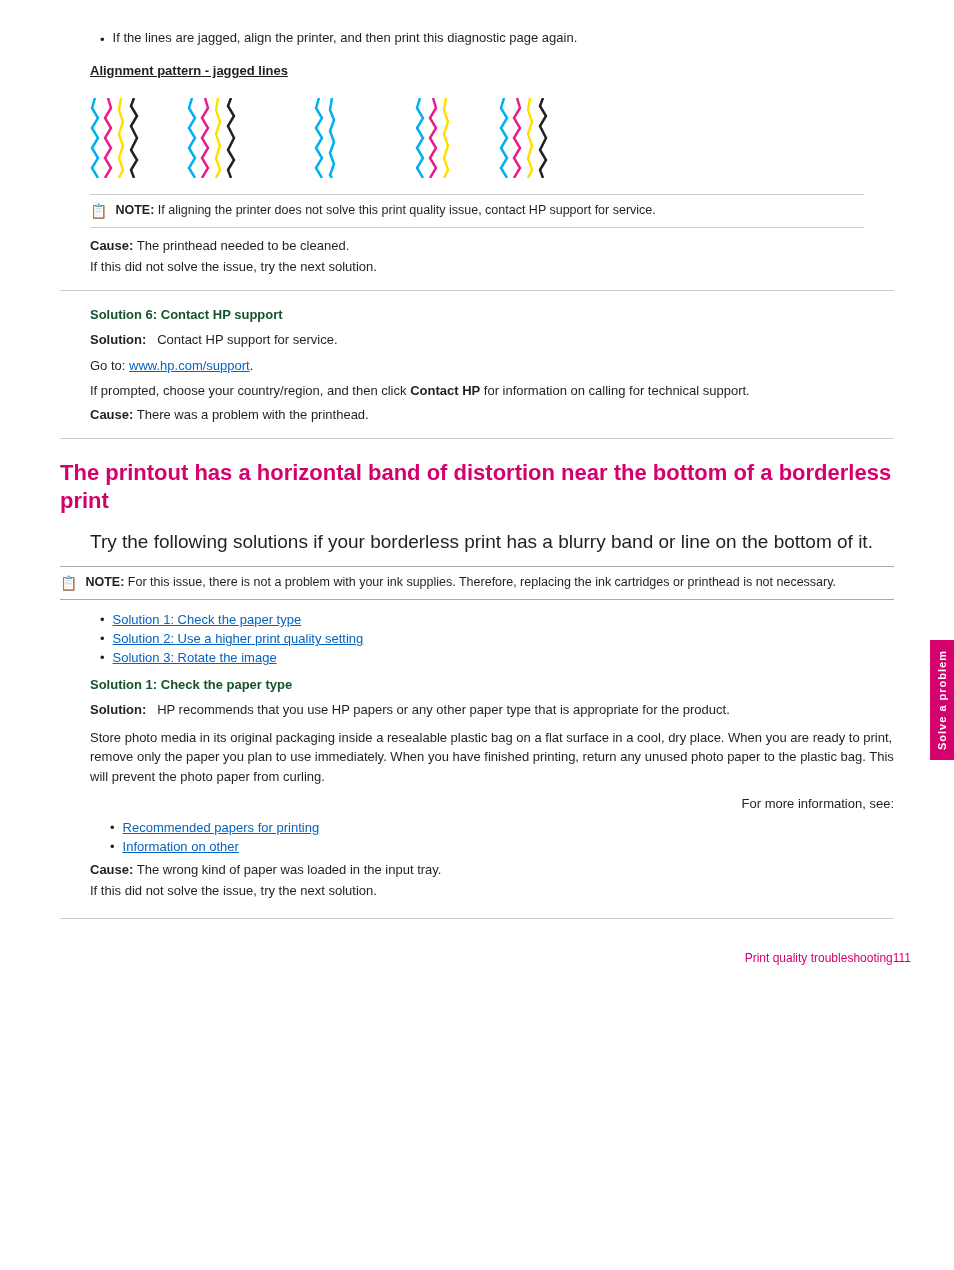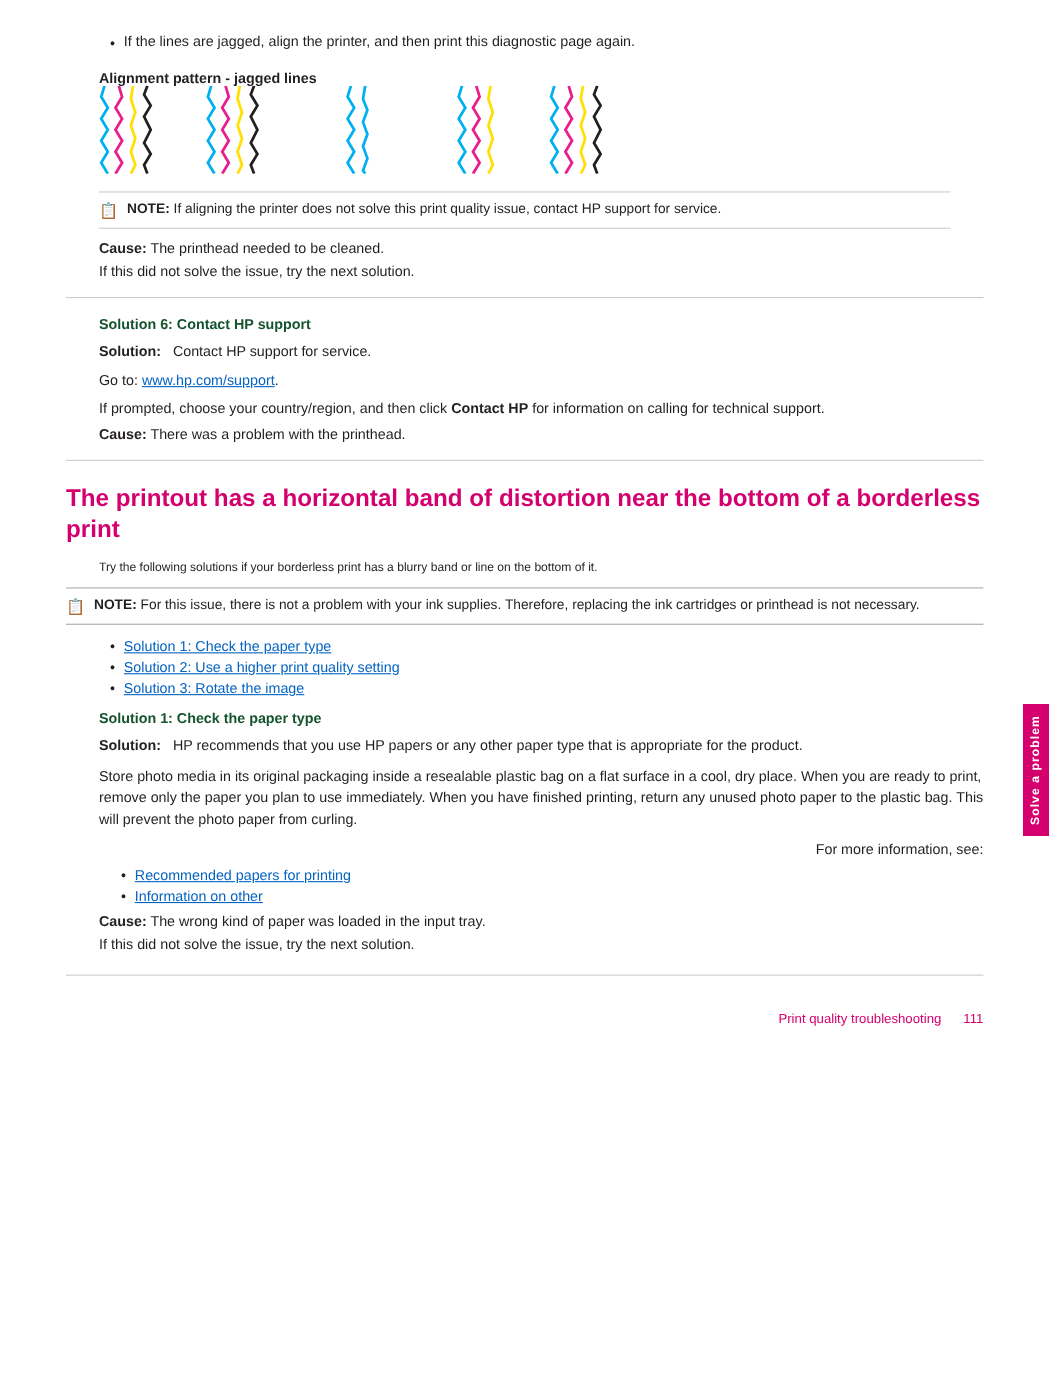--- a/index.html
+++ b/index.html
@@ -25,21 +25,22 @@
     .bullet-item .bullet {
       flex-shrink: 0;
       margin-top: 2px;
     }
     .alignment-section {
       margin: 16px 0 16px 30px;
     }
     .alignment-label {
       font-weight: bold;
       font-size: 13px;
-      margin-bottom: 0;
+      margin-bottom: 20px;
+      text-decoration: underline;
     }
     .alignment-image {
       display: flex;
       gap: 18px;
       align-items: flex-start;
       margin-bottom: 10px;
     }
     .jagged-group {
       display: flex;
       gap: 3px;
@@ -106,23 +107,22 @@
       writing-mode: vertical-rl;
       transform: rotate(180deg);
       color: white;
       font-size: 11px;
       font-weight: bold;
       letter-spacing: 1px;
     }
     .footer-line {
       position: absolute;
       bottom: 30px;
-      right: 60px;
-      display: flex;
-      gap: 20px;
+      right: 43px;
+      display: flex;
       font-size: 12px;
       color: #d4006e;
     }
     .footer-page-label {
       color: #231f20;
     }
     .note-float-box {
       border-top: 1px solid #aaa;
       border-bottom: 1px solid #aaa;
       padding: 8px 0;
@@ -253,21 +253,21 @@
   </div>
   <div class="cause-line">
     <span class="cause-label">Cause:</span>
     <span>There was a problem with the printhead.</span>
   </div>
 
   <hr class="section-divider">
 
   <h1 class="main-heading">The printout has a horizontal band of distortion near the bottom of a borderless print</h1>
 
-  <div style="margin-left:30px; margin-bottom:10px; font-size:11px; line-height:1.5;">Try the following solutions if your borderless print has a blurry band or line on the bottom of it.</div>
+  <div style="margin-left:30px; margin-bottom:10px; font-size:19px; line-height:1.5;">Try the following solutions if your borderless print has a blurry band or line on the bottom of it.</div>
 
   <div class="note-float-box" style="margin: 10px 0 12px 0;">
     <span style="font-size:14px; flex-shrink:0;">📋</span>
     <span><strong>NOTE:</strong> <span>For this issue, there is not a problem with your ink supplies. Therefore, replacing the ink cartridges or printhead is not necessary.</span></span>
   </div>
 
   <div class="bullet-list" style="margin-left:40px;">
     <div class="bullet-list-item">
       <span class="bullet-dot">•</span>
       <a class="link">Solution 1: Check the paper type</a>

